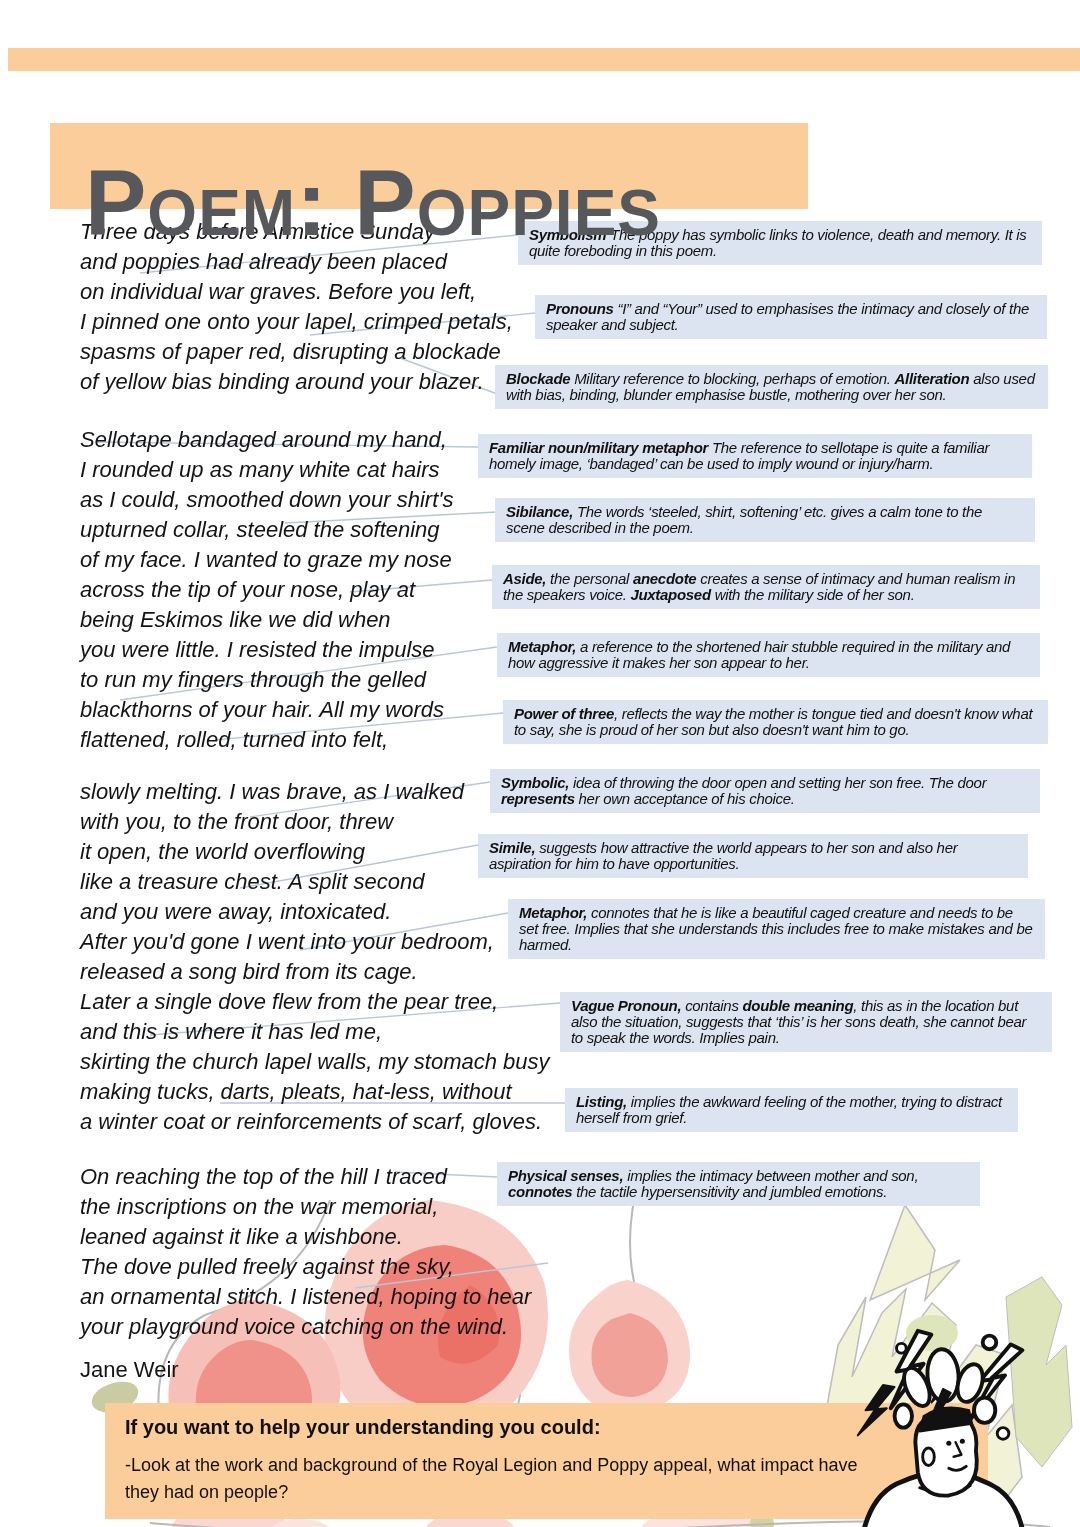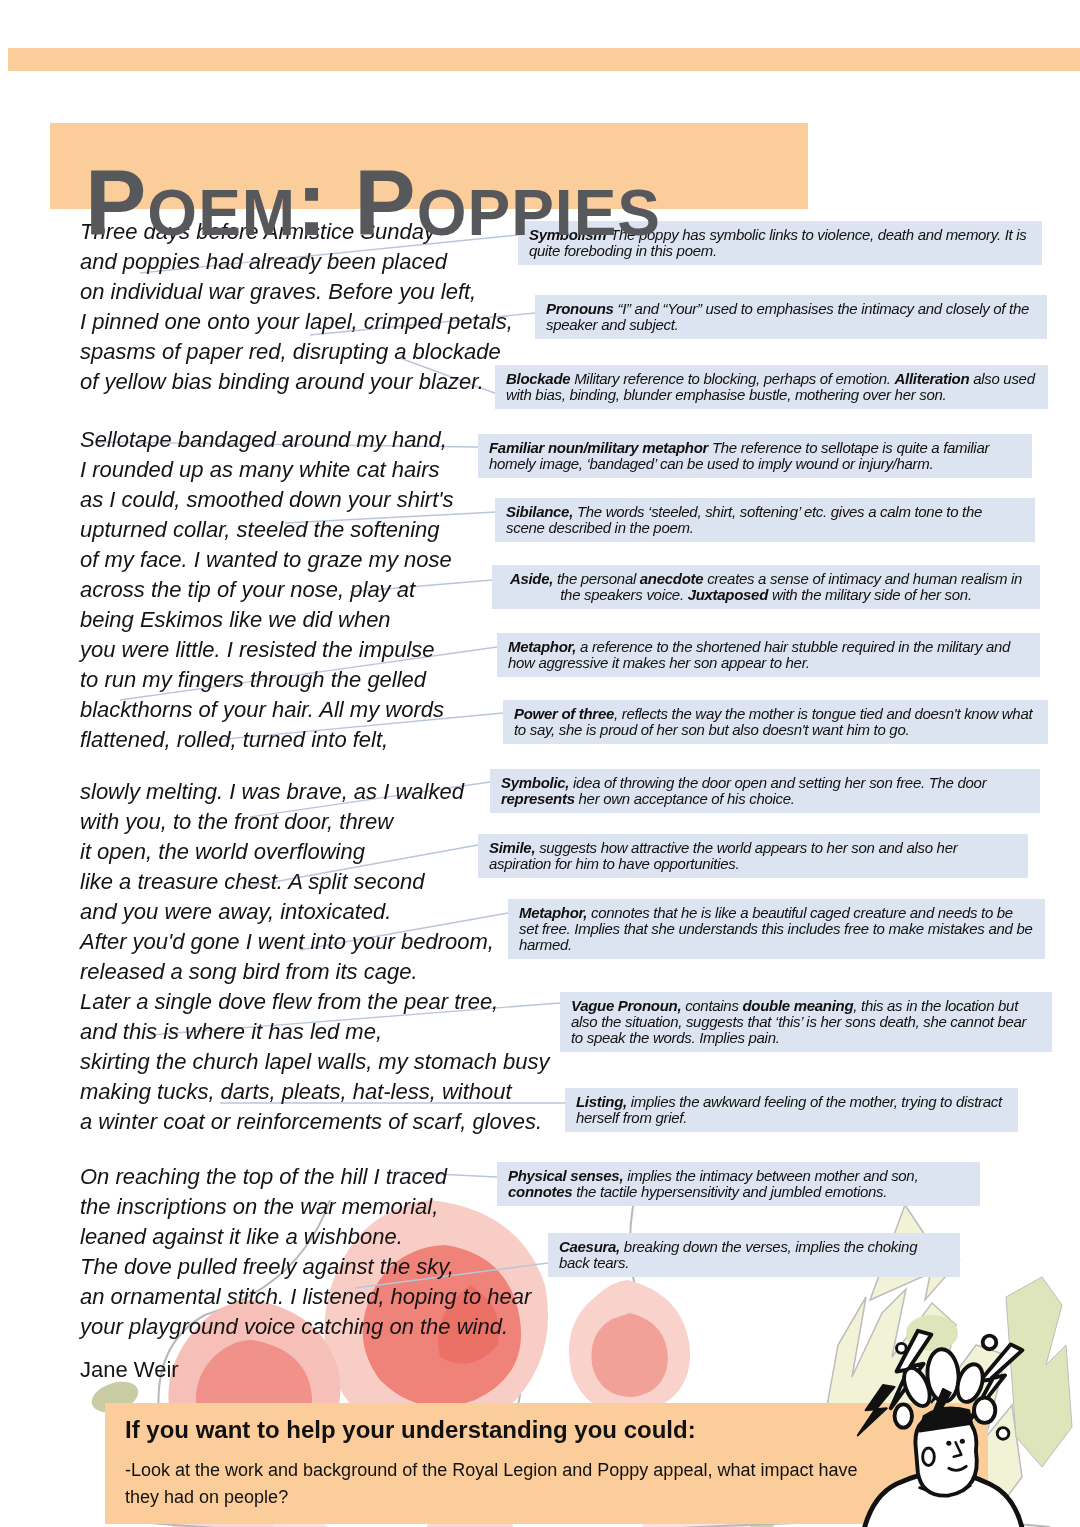--- a/index.html
+++ b/index.html
@@ -15,21 +15,21 @@
   .stanza{position:absolute;left:80px;width:470px;}
   .poem-line{font-style:italic;font-size:22px;line-height:30px;color:#141414;white-space:nowrap;}
   .poem-author{position:absolute;left:80px;top:1312px;font-size:22px;color:#141414;}
   .annotation-box{position:absolute;background:#dde4f1;padding:6px 11px;
       font-style:italic;font-size:15px;line-height:16px;letter-spacing:-0.3px;color:#111;z-index:2;}
   .annotation-box b{font-weight:bold;}
   .connector-svg{position:absolute;left:0;top:0;z-index:1;}
   .decor-svg{position:absolute;left:0;top:0;z-index:0;}
   .help-box{position:absolute;left:105px;top:1358px;width:883px;min-height:107px;background:#fbcd9a;
       box-sizing:border-box;padding:13px 20px;z-index:2;}
-  .help-heading{font-weight:bold;font-size:24px;color:#111;}
+  .help-heading{font-weight:bold;font-size:20px;color:#111;}
   .help-body{margin-top:13px;font-size:18px;line-height:27px;color:#111;max-width:760px;}
   .doodle-svg{position:absolute;left:843px;top:1280px;z-index:5;}
 </style>
 </head>
 <body>
 
 <div class="page">
 
   <svg class="decor-svg" width="1080" height="1527" viewBox="0 0 1080 1527">
 
@@ -168,23 +168,22 @@
       <ellipse cx="85" cy="136" rx="6" ry="9" fill="#fff" stroke-width="3"></ellipse>
     </g>
   </svg>
 
   <div class="footer-bar"></div>
 <div class="annotation-box" style="top: 176px; left: 518px; width: 524px; box-sizing: border-box;"><b>Symbolism </b><span>The poppy has symbolic links to violence, death and memory. It is quite foreboding in this poem.</span></div>
     <div class="annotation-box" style="top: 250px; left: 535px; width: 512px; box-sizing: border-box;"><b>Pronouns </b><span>“I” and “Your” used to emphasises the intimacy and closely of the speaker and subject.</span></div>
     <div class="annotation-box" style="top: 320px; left: 495px; width: 553px; box-sizing: border-box;"><b>Blockade </b><span>Military reference to blocking, perhaps of emotion. </span><b>Alliteration </b><span>also used with bias, binding, blunder emphasise bustle, mothering over her son.</span></div>
     <div class="annotation-box" style="top: 389px; left: 478px; width: 554px; box-sizing: border-box;"><b>Familiar noun/military metaphor </b><span>The reference to sellotape is quite a familiar homely image, ‘bandaged’ can be used to imply wound or injury/harm.</span></div>
     <div class="annotation-box" style="top: 453px; left: 495px; width: 540px; box-sizing: border-box;"><b>Sibilance, </b><span>The words ‘steeled, shirt, softening’ etc. gives a calm tone to the scene described in the poem.</span></div>
-    <div class="annotation-box" style="top: 520px; left: 492px; width: 548px; box-sizing: border-box; text-align: center;"><b>Aside, </b><span>the personal </span><b>anecdote </b><span>creates a sense of intimacy and human realism in the speakers voice. </span><b>Juxtaposed </b><span>with the military side of her son.</span></div>
+    <div class="annotation-box" style="top: 520px; left: 492px; width: 548px; box-sizing: border-box;"><b>Aside, </b><span>the personal </span><b>anecdote </b><span>creates a sense of intimacy and human realism in the speakers voice. </span><b>Juxtaposed </b><span>with the military side of her son.</span></div>
     <div class="annotation-box" style="top: 588px; left: 497px; width: 543px; box-sizing: border-box;"><b>Metaphor, </b><span>a reference to the shortened hair stubble required in the military and how aggressive it makes her son appear to her.</span></div>
     <div class="annotation-box" style="top: 655px; left: 503px; width: 545px; box-sizing: border-box;"><b>Power of three</b><span>, reflects the way the mother is tongue tied and doesn't know what to say, she is proud of her son but also doesn't want him to go.</span></div>
     <div class="annotation-box" style="top: 724px; left: 490px; width: 550px; box-sizing: border-box;"><b>Symbolic, </b><span>idea of throwing the door open and setting her son free. The door </span><b>represents </b><span>her own acceptance of his choice.</span></div>
     <div class="annotation-box" style="top: 789px; left: 478px; width: 550px; box-sizing: border-box;"><b>Simile, </b><span>suggests how attractive the world appears to her son and also her aspiration for him to have opportunities.</span></div>
     <div class="annotation-box" style="top: 854px; left: 508px; width: 537px; box-sizing: border-box;"><b>Metaphor, </b><span>connotes that he is like a beautiful caged creature and needs to be set free. Implies that she understands this includes free to make mistakes and be harmed.</span></div>
     <div class="annotation-box" style="top: 947px; left: 560px; width: 492px; box-sizing: border-box;"><b>Vague Pronoun, </b><span>contains </span><b>double meaning</b><span>, this as in the location but also the situation, suggests that ‘this’ is her sons death, she cannot bear to speak the words. Implies pain.</span></div>
     <div class="annotation-box" style="top: 1043px; left: 565px; width: 453px; box-sizing: border-box;"><b>Listing, </b><span>implies the awkward feeling of the mother, trying to distract herself from grief.</span></div>
     <div class="annotation-box" style="top: 1117px; left: 497px; width: 483px; box-sizing: border-box;"><b>Physical senses, </b><span>implies the intimacy between mother and son, </span><b>connotes </b><span>the tactile hypersensitivity and jumbled emotions.</span></div>
-    <div class="annotation-box" style="top: 1188px; left: 548px; width: 412px; box-sizing: border-box;"><b>Caesura, </b><span>breaking down the verses, implies the choking back tears.</span></div>
   </div>
 
 </body></html>

